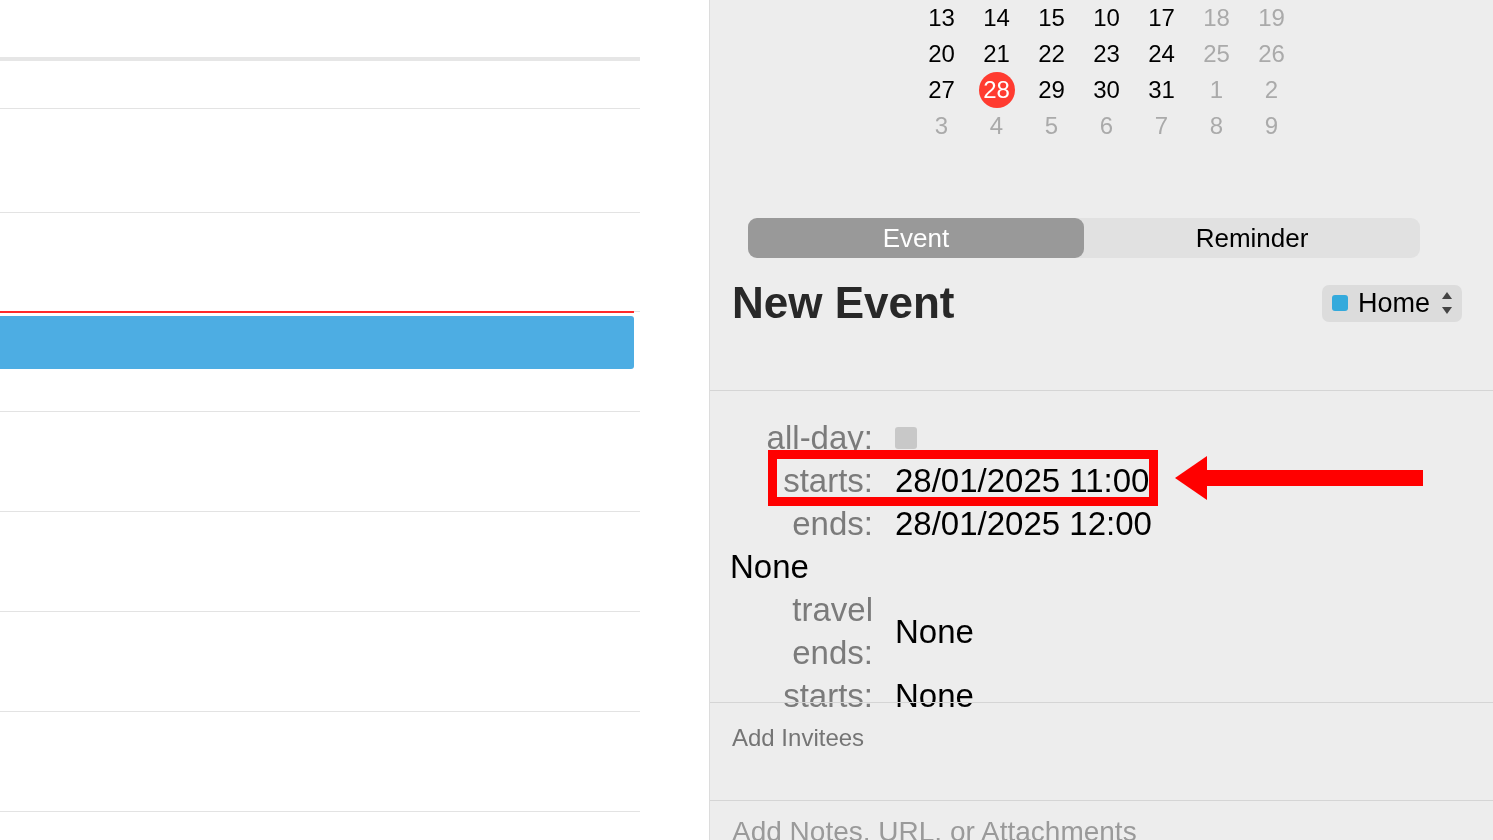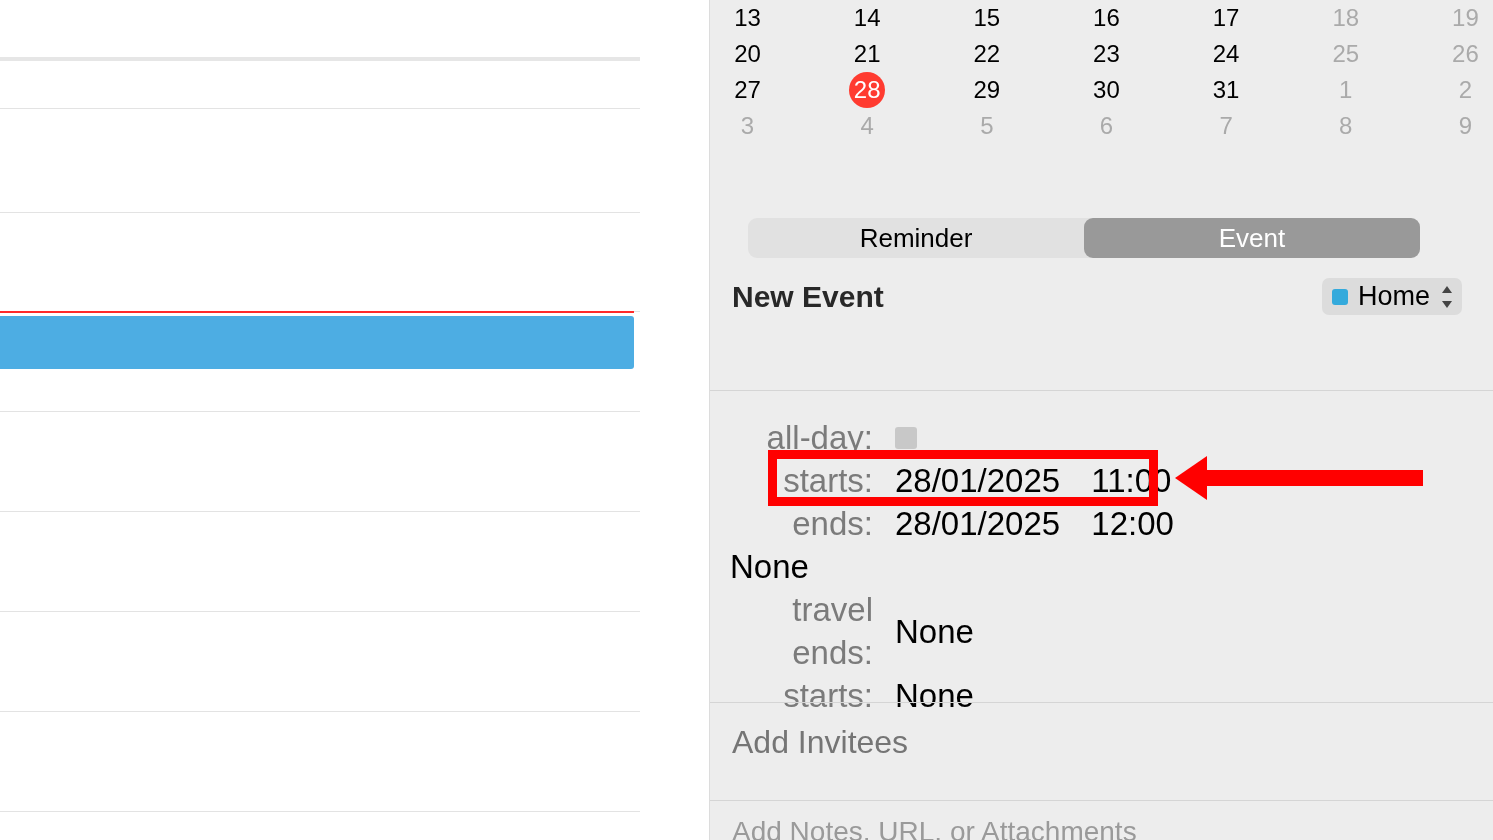--- a/index.html
+++ b/index.html
@@ -72,21 +72,21 @@
 
     
     .mini-cal {
       position: absolute;
       left: 0;
       top: 0;
       width: 100%;
     }
     .cal-row {
       display: flex;
-      justify-content: space-between;
+      justify-content: center;
       padding-left: 10px;
     }
     .cal-cell {
       width: 55px;
       height: 36px;
       text-align: center;
       font-size: 24px;
       font-weight: 400;
       color: #000;
       line-height: 36px;
@@ -131,21 +131,21 @@
     .title-row {
       position: absolute;
       left: 22px;
       top: 278px;
       width: 730px;
       display: flex;
       align-items: center;
       justify-content: space-between;
     }
     .title-text {
-      font-size: 30px;
+      font-size: 44px;
       font-weight: 700;
       color: #282828;
     }
     .calendar-pill {
       display: flex;
       align-items: center;
       background: #dcdcdc;
       border-radius: 7px;
       padding: 3px 8px 3px 10px;
       gap: 10px;
@@ -238,21 +238,21 @@
     .dlabel {
       width: 165px;
       text-align: right;
       color: #7b7b7b;
       padding-right: 2px;
     }
     .dval {
       padding-left: 20px;
       color: #000;
     }
-    .dval span + span { margin-left: 22px; }
+    .dval span + span { }
     .chk {
       display: inline-block;
       width: 22px;
       height: 22px;
       background: #c8c8c8;
       border-radius: 3px;
       margin-left: 20px;
       vertical-align: middle;
     }
 
@@ -293,21 +293,21 @@
     }
 
     
     .invitees {
       position: absolute;
       left: 22px;
       top: 724px;
       width: 720px;
     }
     .inv-placeholder {
-      font-size: 32px;
+      font-size: 24px;
       color: #9a9a9a;
       border: none;
       background: transparent;
       outline: none;
       width: 700px;
     }
 
     
     .notes-cut {
       position: absolute;
@@ -336,21 +336,21 @@
   <div class="right-border"></div>
 </div>
 
 <div class="right">
 
   <div class="mini-cal">
     <div class="cal-row">
       <div class="cal-cell">13</div>
       <div class="cal-cell">14</div>
       <div class="cal-cell">15</div>
-      <div class="cal-cell">16</div>
+      <div class="cal-cell">10</div>
       <div class="cal-cell">17</div>
       <div class="cal-cell muted">18</div>
       <div class="cal-cell muted">19</div>
     </div>
     <div class="cal-row">
       <div class="cal-cell">20</div>
       <div class="cal-cell">21</div>
       <div class="cal-cell">22</div>
       <div class="cal-cell">23</div>
       <div class="cal-cell">24</div>
@@ -373,22 +373,22 @@
       <div class="cal-cell muted">4</div>
       <div class="cal-cell muted">5</div>
       <div class="cal-cell muted">6</div>
       <div class="cal-cell muted">7</div>
       <div class="cal-cell muted">8</div>
       <div class="cal-cell muted">9</div>
     </div>
   </div>
 
   <div class="segmented">
+    <div class="seg-btn selected">Event</div>
     <div class="seg-btn">Reminder</div>
-    <div class="seg-btn selected">Event</div>
   </div>
 
   <div class="title-row">
     <span class="title-text">New Event</span>
     <div class="calendar-pill">
       <span class="dot-home"></span>
       <span>Home</span>
       <span class="stepper-arrows"></span>
     </div>
   </div>

